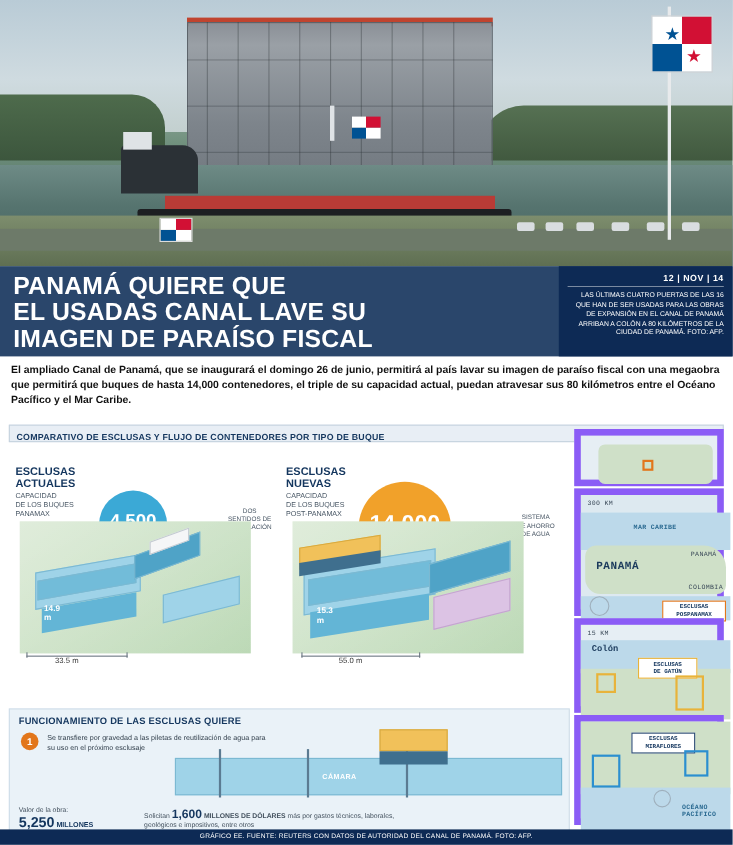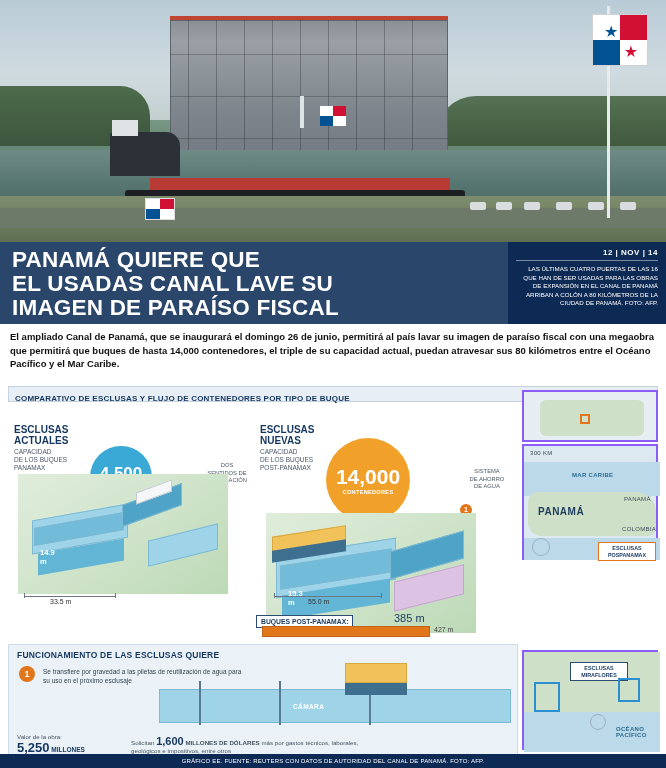--- a/index.html
+++ b/index.html
@@ -115,21 +115,21 @@
   
   .panel { position:absolute; left:8px; top:420px; width:510px; height:236px; }
 
   .col-title { font-size:10px; font-weight:bold; color:#14365e; line-height:11px; }
   .col-sub { font-size:6.5px; color:#4a5866; line-height:8px; margin-top:2px;}
 
   .locks {
     position:absolute; width:210px; height:120px;
   }
   .locksA { left:10px; top:54px; }
-  .locksB { left:258px; top:54px;margin-top:39px; }
+  .locksB { left:258px; top:54px; }
   .land {
     position:absolute; left:0; top:0; width:210px; height:120px;
     background:linear-gradient(135deg,#cfe3c8,#bcd9b6);
   }
   .land:before{content:"";position:absolute;left:0;top:0;width:210px;height:120px;
     background:linear-gradient(to bottom right, rgba(255,255,255,.35), rgba(0,0,0,0));}
   .chan {
     position:absolute; background:#9fd3e8; border:1px solid #7cb9d2;
   }
   .chan.dark { background:#4fa3c7; }
@@ -170,21 +170,21 @@
     background:#e2761b; color:#fff; font-size:9px; font-weight:bold; text-align:center; line-height:16px;
   }
   .lockdiag { position:absolute; left:150px; top:36px; width:352px; height:48px; }
   .cost { position:absolute; left:8px; top:88px; font-size:6.2px; color:#44525f;}
   .cost .big { font-size:13px; font-weight:bold; color:#14365e; }
   .cost2 { position:absolute; left:122px; top:90px; font-size:6.2px; color:#44525f; width:250px;}
   .cost2 .big { font-size:11px; font-weight:bold; color:#14365e; }
 
   
   .maps { position:absolute; left:522px; top:390px; width:136px; height:360px; }
-  .mapbox { position:absolute; background:#dfe8ef; border:2px solid #8b5cf6; }
+  .mapbox { position:absolute; background:#dfe8ef; border:6px solid #8b5cf6;font-family:Liberation Mono, monospace; }
   .m1 { left:0; top:0; width:136px; height:52px; background:#e6eef4; }
   .m2 { left:0; top:54px; width:136px; height:116px; background:#dde9f0; }
   .m3 { left:0; top:172px; width:136px; height:86px; background:#e6eef4; }
   .m4 { left:0; top:260px; width:136px; height:100px; background:#dfeaf2; }
   .mlabel { position:absolute; font-size:6px; color:#3b4a59; letter-spacing:.3px;}
   .mtitle { position:absolute; font-size:10px; font-weight:bold; color:#1b3a5c; letter-spacing:.5px;}
   .callout {
     position:absolute; background:#fff; border:1px solid #2b4b74;
     font-size:5.4px; font-weight:bold; color:#14365e; padding:2px 3px; line-height:6.5px; text-align:center;
   }
@@ -331,28 +331,20 @@
       <div style="position:absolute;left:16px;top:74px;width:108px;height:24px;background:#63b5d6;transform:skewY(-9deg);"></div>
       <div class="dim-txt" style="left:22px;top:76px;color:#fff;font-weight:bold;font-size:7.5px;white-space:pre-line">15.3
 m</div>
     </div>
     <div class="dim-line" style="left:266px;top:176px;width:108px;"></div>
     <div class="dim-tick" style="left:266px;top:173px;"></div>
     <div class="dim-tick" style="left:373px;top:173px;"></div>
     <div class="dim-txt" style="left:300px;top:178px;">55.0 m</div>
 
 
-    <div class="shiprow" style="left:248px;top:192px;width:250px;">
-      <div class="tag">
-        <span>BUQUES POST-PANAMAX:</span>
-      </div>
-      <div style="position:absolute;left:138px;top:0;font-size:11px;color:#1b3a5c;">385 m</div>
-      <div style="position:absolute;left:6px;top:14px;width:168px;height:11px;background:#e2761b;border:1px solid #c2651a;"></div>
-      <div style="position:absolute;left:178px;top:14px;font-size:7px;color:#444;">427 m</div>
-    </div>
   </div>
 
   <div class="func">
     <h3>FUNCIONAMIENTO DE LAS ESCLUSAS QUIERE</h3>
     <div class="circ1">1</div>
     <div class="step" style="width:200px">Se transfiere por gravedad a las piletas de reutilización de agua para su uso en el próximo esclusaje</div>
 
     <div class="lockdiag">
       <div style="position:absolute;left:0;top:8px;width:352px;height:34px;background:#9fd3e8;border:1px solid #7cb9d2;"></div>
       <div style="position:absolute;left:40px;top:0;width:2px;height:44px;background:#5b7b92;"></div>
@@ -391,20 +383,30 @@
       <div class="landm" style="left:4px;top:46px;width:128px;height:44px;border-radius:10px 20px 8px 14px;"></div>
       <div class="mtitle" style="left:14px;top:60px;">PANAMÁ</div>
       <div class="mlabel" style="left:100px;top:50px;">PANAMÁ</div>
       <div class="mlabel" style="left:98px;top:80px;">COLOMBIA</div>
       <div class="sea" style="left:0;top:92px;width:136px;height:22px;"></div>
       <div style="position:absolute;left:8px;top:92px;width:18px;height:18px;border:1px solid #9fb0bd;border-radius:50%;"></div>
       <div class="callout" style="left:74px;top:96px;width:58px;white-space:pre-line;border-color:#e2761b;">ESCLUSAS
 POSPANAMAX</div>
     </div>
 
+    <div class="mapbox m3">
+      <div class="mlabel" style="left:6px;top:4px;">15 KM</div>
+      <div class="sea" style="left:0;top:14px;width:136px;height:30px;"></div>
+      <div class="landm" style="left:0;top:40px;width:136px;height:46px;"></div>
+      <div style="position:absolute;left:10px;top:18px;font-size:8px;font-weight:bold;color:#1b3a5c;">Colón</div>
+      <div class="callout" style="left:52px;top:30px;width:54px;white-space:pre-line;border-color:#e8b33a;">ESCLUSAS
+DE GATÚN</div>
+      <div style="position:absolute;left:14px;top:44px;width:18px;height:18px;border:2px solid #e8b33a;"></div>
+      <div style="position:absolute;left:86px;top:46px;width:26px;height:32px;border:2px solid #e8b33a;"></div>
+    </div>
 
     <div class="mapbox m4">
       <div class="landm" style="left:0;top:0;width:136px;height:66px;"></div>
       <div class="sea" style="left:0;top:60px;width:136px;height:40px;"></div>
       <div class="callout" style="left:46px;top:10px;width:58px;border-color:#2b4b74;white-space:pre-line;">ESCLUSAS
 MIRAFLORES</div>
       <div style="position:absolute;left:10px;top:30px;width:26px;height:30px;border:2px solid #2b8fd0;"></div>
       <div style="position:absolute;left:94px;top:26px;width:22px;height:24px;border:2px solid #2b8fd0;"></div>
       <div style="position:absolute;left:66px;top:62px;width:16px;height:16px;border:1px solid #9fb0bd;border-radius:50%;"></div>
       <div class="mlabel" style="left:92px;top:74px;white-space:pre-line;font-weight:bold;color:#2a6a91;">OCÉANO

